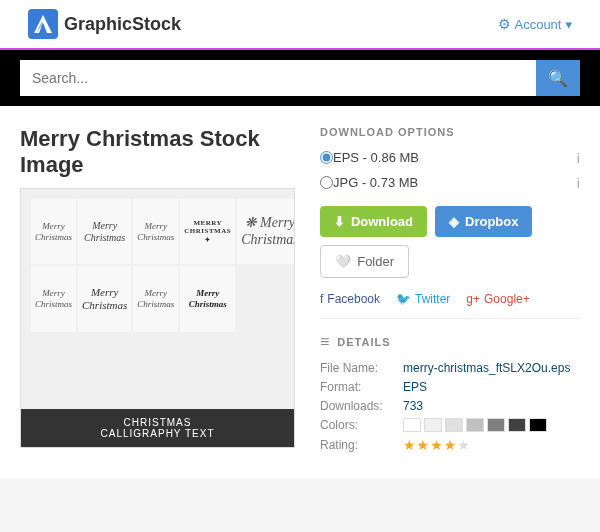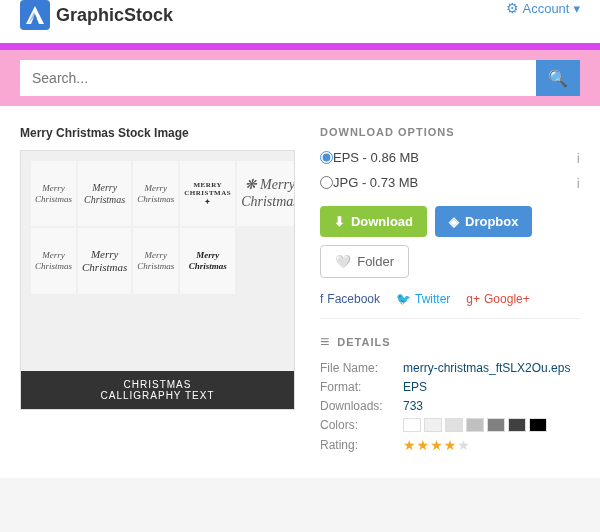--- a/index.html
+++ b/index.html
@@ -1,25 +1,25 @@
 <!DOCTYPE html>
 <html><head>
   <meta charset="utf-8">
   <style>
     * { box-sizing: border-box; margin: 0; padding: 0; }
     body { font-family: Arial, sans-serif; background: #f5f5f5; color: #333; font-size: 13px; }
 
     
     .header {
       background: #fff;
-      border-bottom: 7px solid #d946ef;
-      padding: 0 20px;
+      border-bottom: 2px solid #d946ef;
+      padding: 0 28px;
       height: 50px;
       display: flex;
-      align-items: flex-start;
+      align-items: center;
       justify-content: space-between;
     }
     .logo {
       display: flex;
       align-items: center;
       gap: 6px;
       font-size: 18px;
       font-weight: bold;
       color: #333;
     }
@@ -32,21 +32,21 @@
       align-items: center;
       gap: 4px;
       color: #4a90d9;
       font-size: 13px;
       cursor: pointer;
     }
     .gear-icon { font-size: 14px; }
 
     
     .search-bar {
-      background: #f9a8d4;
+      background: #000000;
       padding: 10px 20px;
       display: flex;
       align-items: center;
       gap: 0;
     }
     .search-input {
       flex: 1;
       height: 36px;
       border: none;
       padding: 0 12px;
@@ -74,21 +74,21 @@
       gap: 20px;
       background: #fff;
       margin-top: 0;
     }
 
     
     .left-panel {
       flex: 0 0 280px;
     }
     .image-title {
-      font-size: 12px;
+      font-size: 22px;
       font-weight: bold;
       color: #333;
       margin-bottom: 10px;
     }
     .image-preview {
       width: 275px;
       height: 260px;
       background: #e8e8e8;
       border: 1px solid #ddd;
       display: flex;

